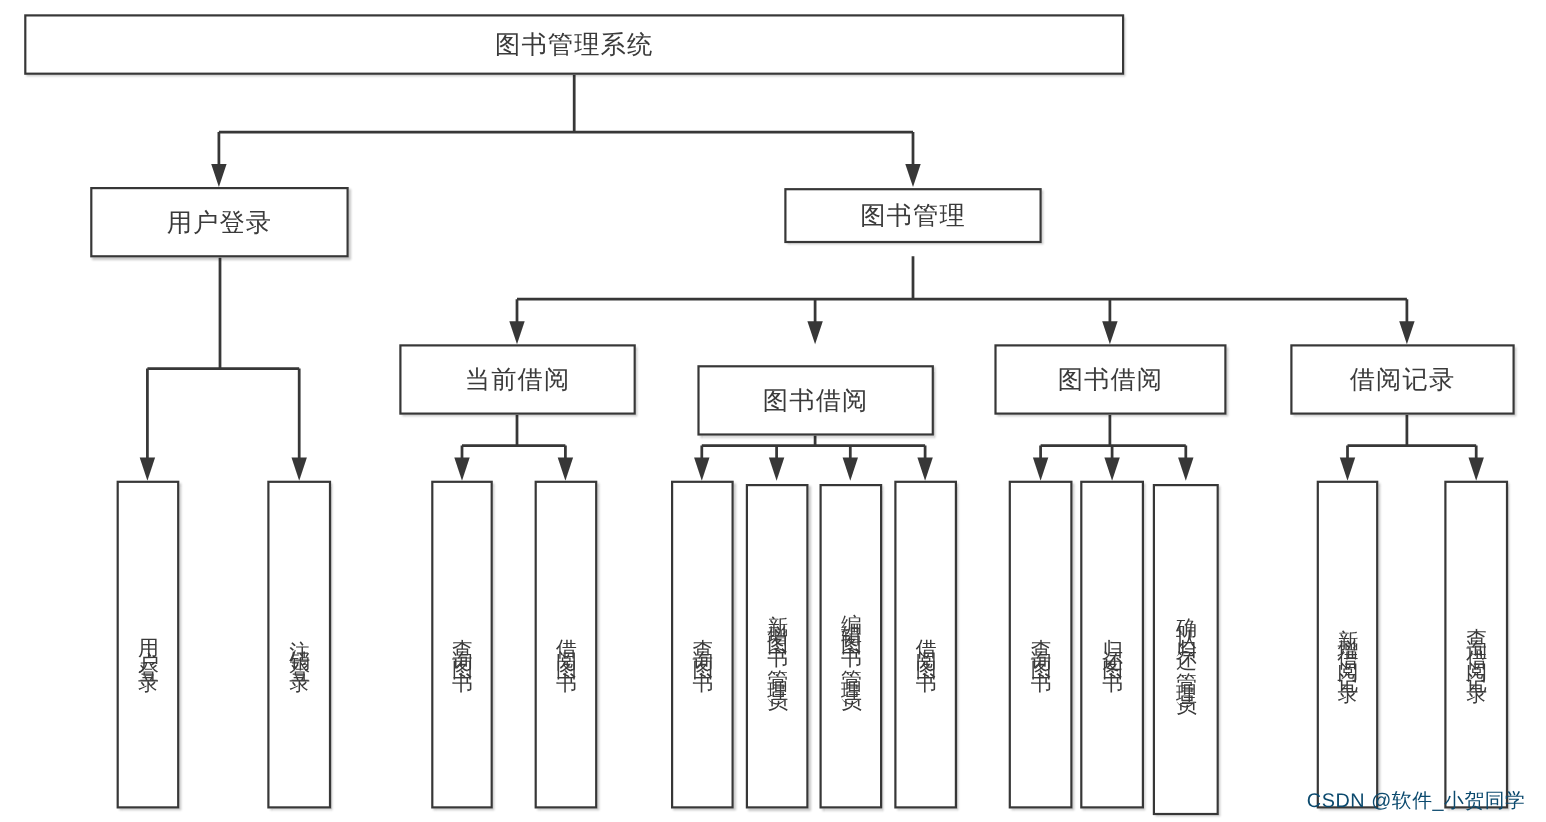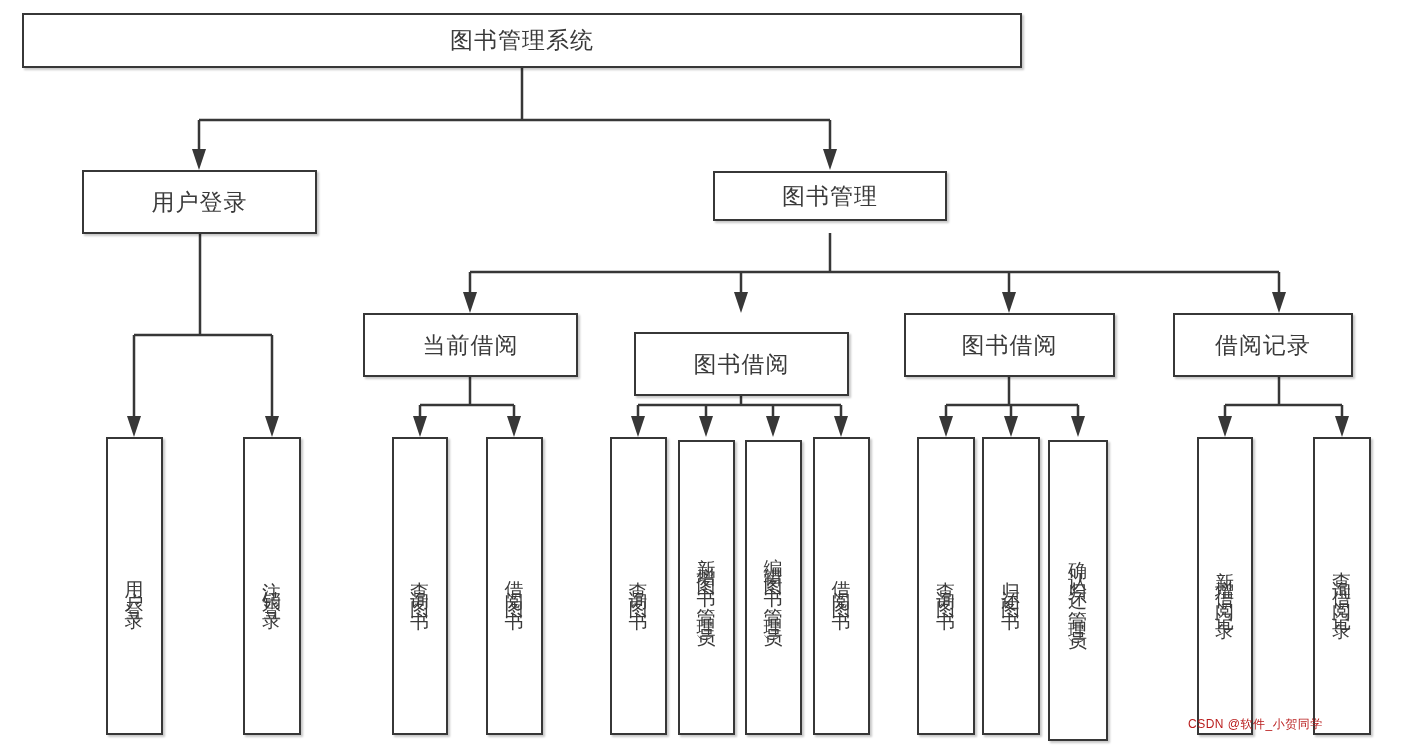--- a/index.html
+++ b/index.html
@@ -37,23 +37,23 @@
     text-orientation: mixed;
     font-size: 19px;
     line-height: 1;
     letter-spacing: 10px;
     white-space: nowrap;
   }
   .watermark {
     position: absolute;
     left: 1188px;
     top: 716px;
-    font-size: 12px;
+    font-size: 18px;
     letter-spacing: 0.5px;
-    color: #b91c1c;
+    color: #0c4a6e;
     z-index: 5;
     white-space: nowrap;
   }
 </style>
 </head>
 <body>
 
 <div id="canvas">
 
   <svg id="wires" width="1405" height="747" viewBox="0 0 1405 747">
@@ -97,21 +97,21 @@
   </svg>
 
   <div class="node h" style="left:22px; top:13px; width:1000px; height:55px;">图书管理系统</div>
 
   <div class="node h" style="left:82px; top:170px; width:235px; height:64px;">用户登录</div>
   <div class="node h" style="left:713px; top:171px; width:234px; height:50px;">图书管理</div>
 
   <div class="node h" style="left:363px; top:313px; width:215px; height:64px;">当前借阅</div>
   <div class="node h" style="left:634px; top:313px; width:215px; height:64px;margin-top:19px;">图书借阅</div>
   <div class="node h" style="left:904px; top:313px; width:211px; height:64px;">图书借阅</div>
-  <div class="node h" style="left:1173px; top:313px; width:180px; height:64px;">借阅记录</div>
+  <div class="node h" style="left:1173px; top:313px; width:204px; height:64px;">借阅记录</div>
 
   <div class="node v" style="left:106px; top:437px; width:57px; height:298px;">用户登录</div>
   <div class="node v" style="left:243px; top:437px; width:58px; height:298px;">注销登录</div>
 
   <div class="node v" style="left:392px; top:437px; width:56px; height:298px;">查询图书</div>
   <div class="node v" style="left:486px; top:437px; width:57px; height:298px;">借阅图书</div>
 
   <div class="node v" style="left:610px; top:437px; width:57px; height:298px;">查询图书</div>
   <div class="node v" style="left:678px; top:440px; width:57px; height:295px;">新增图书（管理员）</div>
   <div class="node v" style="left:745px; top:440px; width:57px; height:295px;">编辑图书（管理员）</div>

